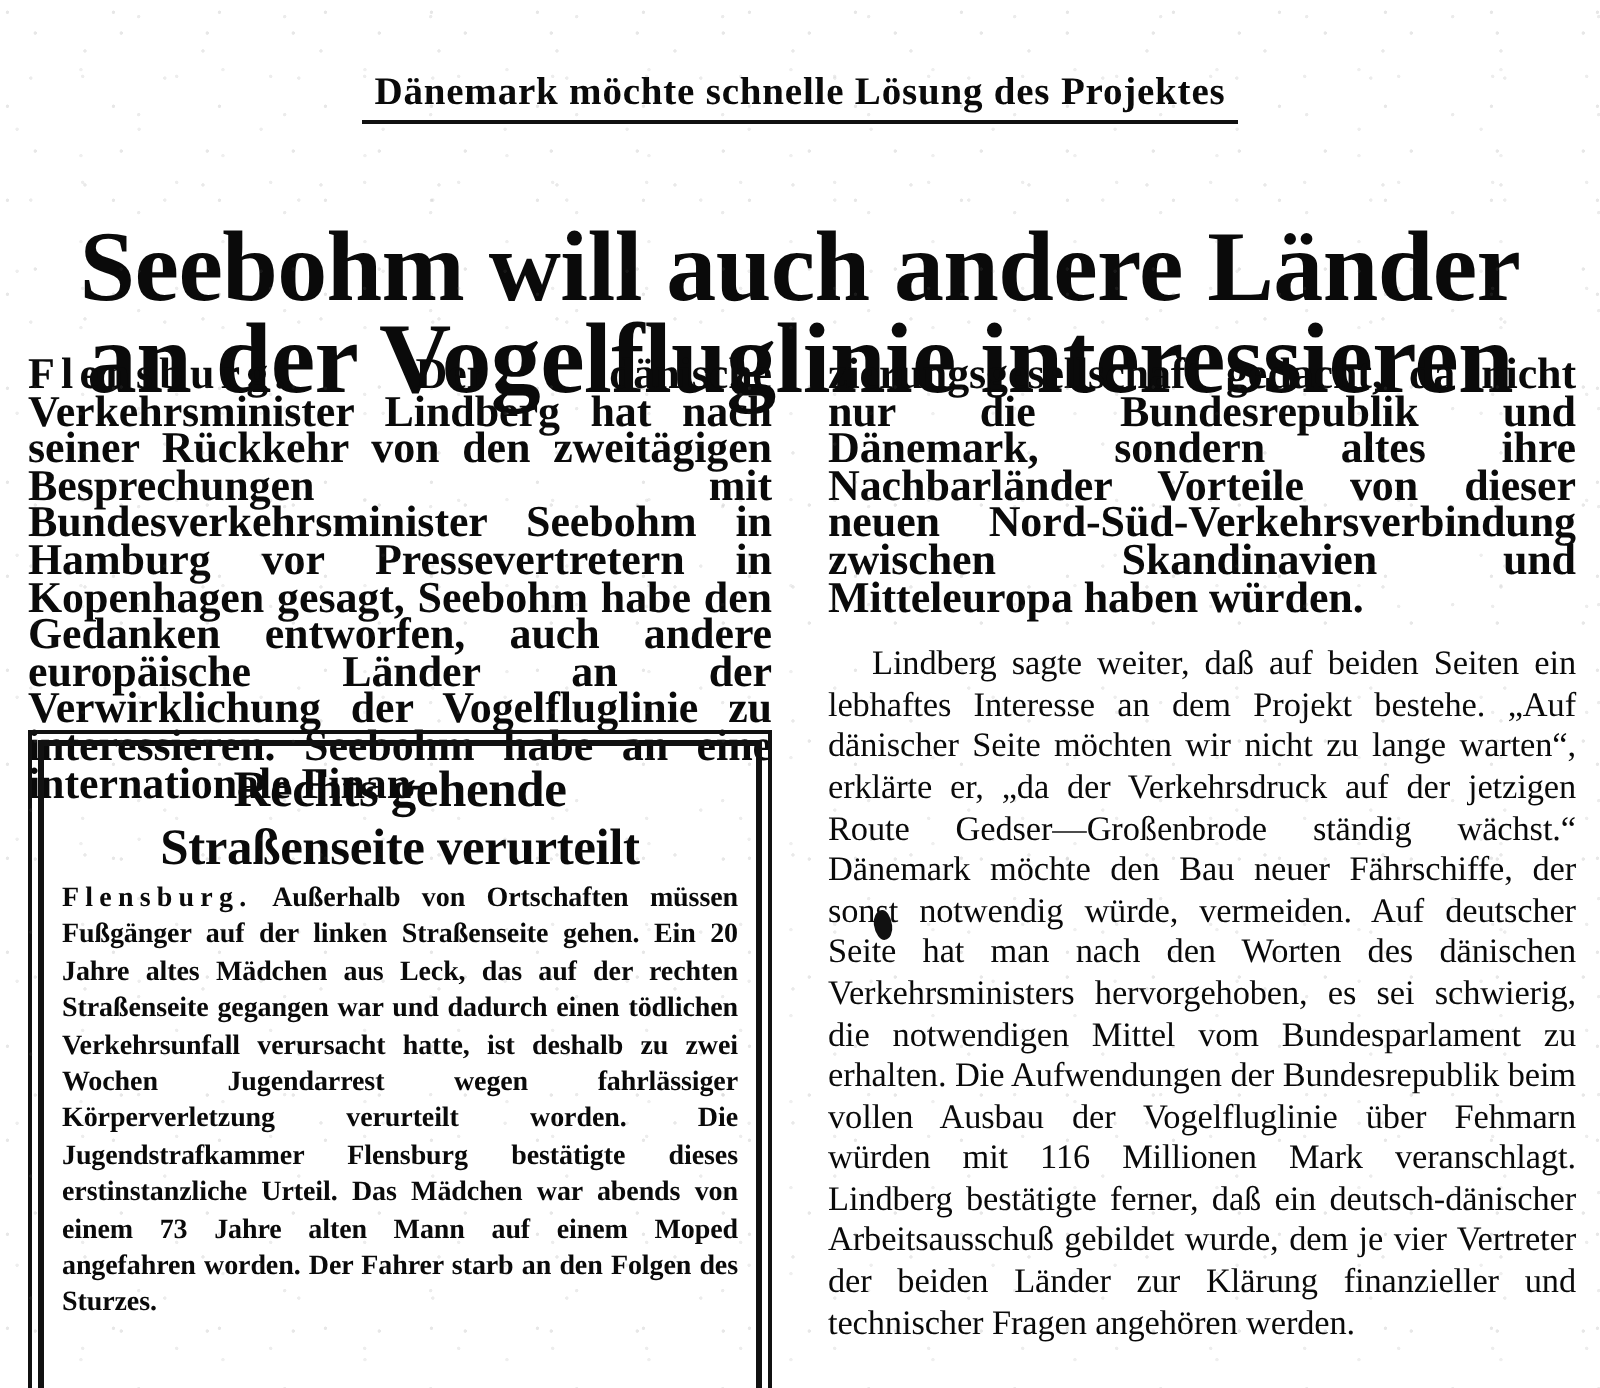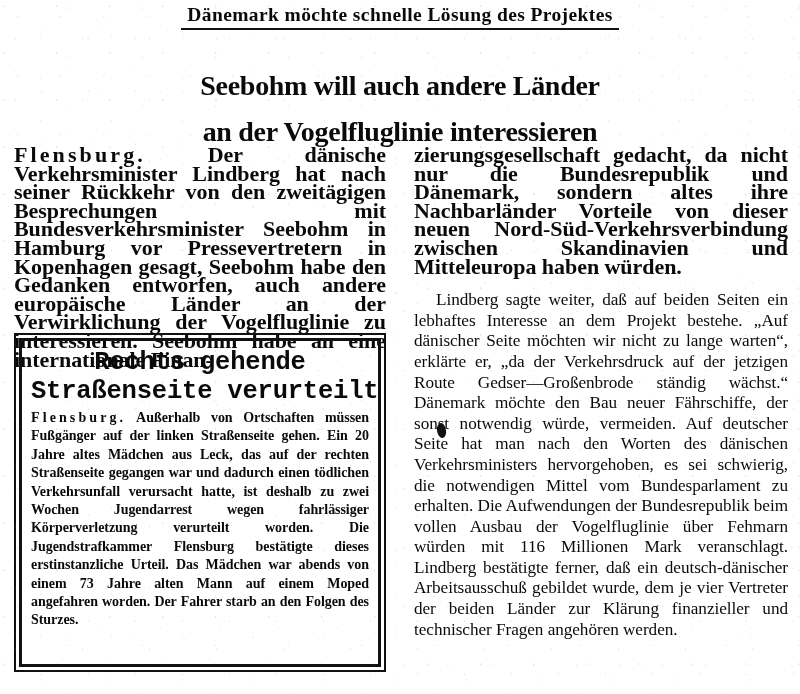--- a/index.html
+++ b/index.html
@@ -34,20 +34,21 @@
       radial-gradient(circle at 95% 17%, rgba(110,110,110,.44) 0 .7px, transparent 1px);
     background-size: 53px 47px, 67px 61px, 43px 59px, 71px 43px,
                      59px 67px, 47px 53px, 61px 71px, 73px 49px;
   }
 
   .page {
     position: relative;
     width: 800px;
     height: 592px;
     z-index: 2;
+    margin-top: 32px;
   }
 
   
   .kicker-wrap {
     position: absolute;
     top: 4px;
     left: 0;
     width: 800px;
     text-align: center;
   }
@@ -63,21 +64,21 @@
   }
 
   
   .headline {
     position: absolute;
     top: 44px;
     left: 0;
     width: 800px;
     text-align: center;
     font-weight: 700;
-    font-size: 28px;
+    font-size: 50px;
     line-height: 46px;
     letter-spacing: -0.3px;
     transform: scaleX(1.0);
   }
   .headline .hl-line { display: block; white-space: nowrap; }
 
   
   .col-left {
     position: absolute;
     top: 146px;
@@ -163,21 +164,21 @@
   }
 
   .box-headline {
     text-align: center;
     font-weight: 700;
     font-size: 25.5px;
     line-height: 28.5px;
     margin: 4px 0 3px 0;
     letter-spacing: -0.2px;
   }
-  .box-headline .hl-line { display: block; white-space: nowrap; font-family: Liberation Mono, monospace; }
+  .box-headline .hl-line { display: block; white-space: nowrap; }
 
   .box-body {
     font-weight: 700;
     font-size: 14px;
     line-height: 18.4px;
     text-align: justify;
     text-justify: inter-word;
     margin: 0;
     letter-spacing: -0.05px;
   }

